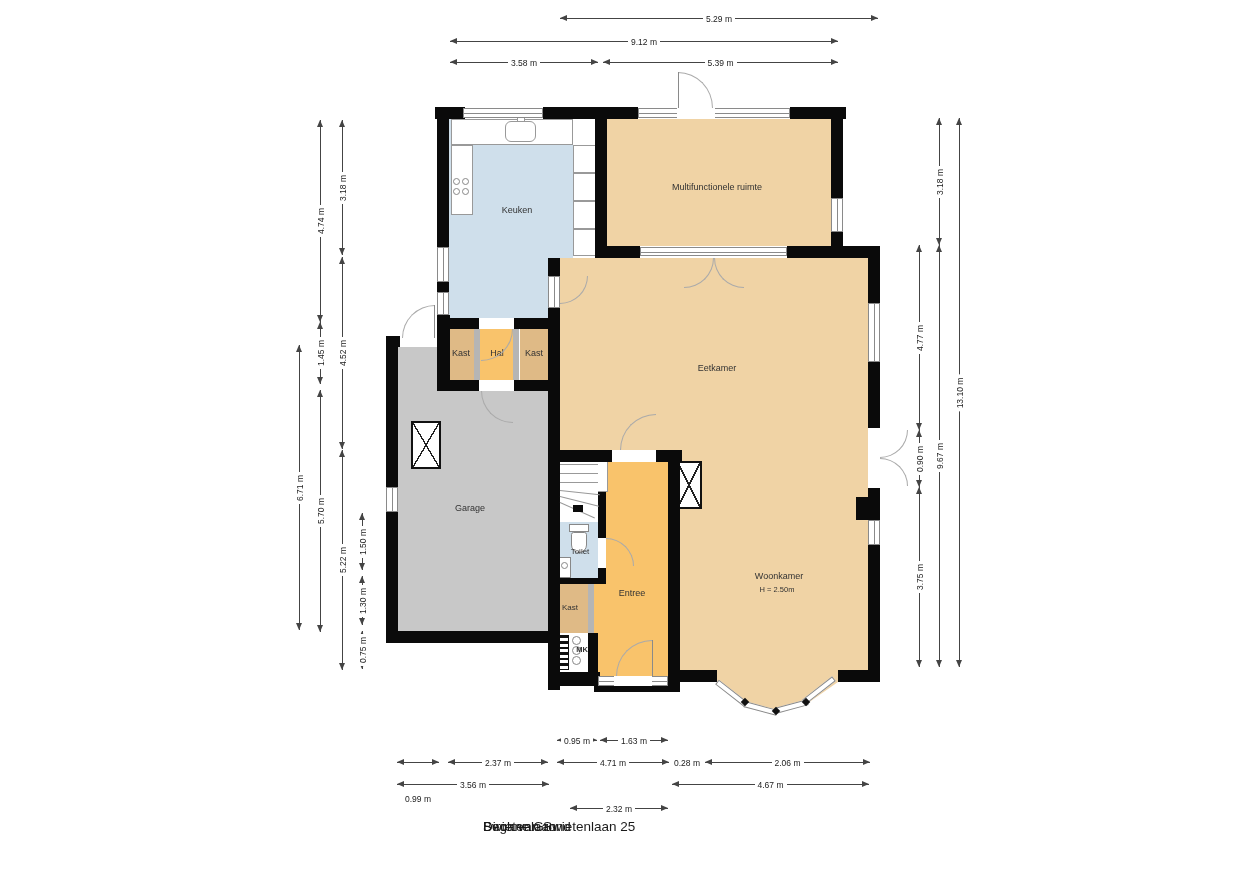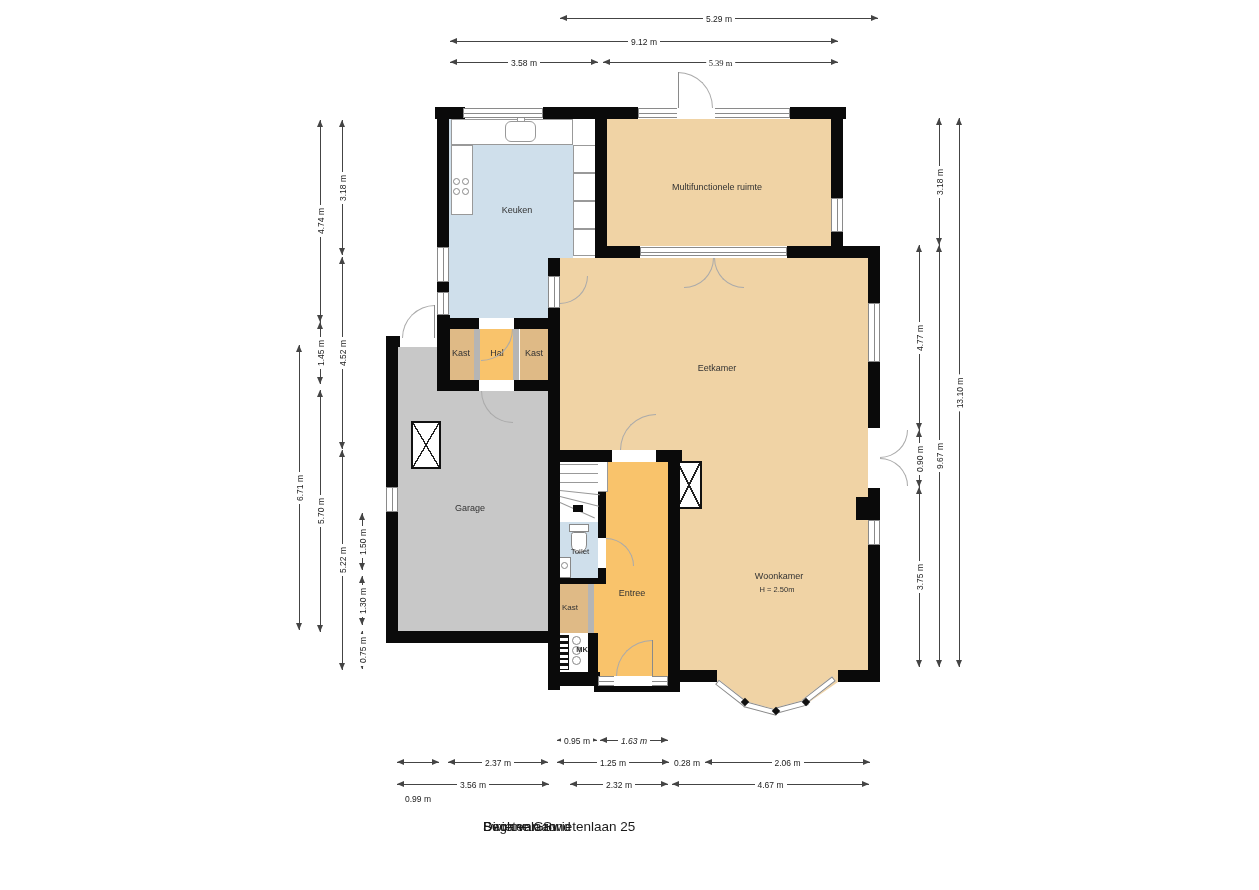--- a/index.html
+++ b/index.html
@@ -246,29 +246,29 @@
     <div class="dim dh" style="left: 450px; top: 58px; width: 148px;">
       <i class="ln" style="position:absolute"></i>
       <i class="a1" style="position:absolute"></i>
       <i class="a2" style="position:absolute"></i>
       <span class="lb" style="position: absolute;">3.58 m</span>
     </div>
     <div class="dim dh" style="left: 603px; top: 58px; width: 235px;">
       <i class="ln" style="position:absolute"></i>
       <i class="a1" style="position:absolute"></i>
       <i class="a2" style="position:absolute"></i>
-      <span class="lb" style="position: absolute; font-family: Liberation Serif, serif;">5.39 m</span>
+      <span class="lb" style="position: absolute;">5.39 m</span>
     </div>
     <div class="dim dh" style="left: 557px; top: 736px; width: 40px;">
       <i class="ln" style="position:absolute"></i>
       <i class="a1" style="position:absolute"></i>
       <i class="a2" style="position:absolute"></i>
       <span class="lb" style="position: absolute;">0.95 m</span>
     </div>
-    <div class="dim dh" style="left: 600px; top: 736px; width: 68px; font-style: italic;">
+    <div class="dim dh" style="left: 600px; top: 736px; width: 68px;">
       <i class="ln" style="position:absolute"></i>
       <i class="a1" style="position:absolute"></i>
       <i class="a2" style="position:absolute"></i>
       <span class="lb" style="position: absolute;">1.63 m</span>
     </div>
     <div class="dim dh" style="left: 397px; top: 758px; width: 42px;">
       <i class="ln" style="position:absolute"></i>
       <i class="a1" style="position:absolute"></i>
       <i class="a2" style="position:absolute"></i>
       <span class="lb" style="position: absolute; margin-top: 36px;">0.99 m</span>
@@ -276,41 +276,41 @@
     <div class="dim dh" style="left: 448px; top: 758px; width: 100px;">
       <i class="ln" style="position:absolute"></i>
       <i class="a1" style="position:absolute"></i>
       <i class="a2" style="position:absolute"></i>
       <span class="lb" style="position: absolute;">2.37 m</span>
     </div>
     <div class="dim dh" style="left: 557px; top: 758px; width: 112px;">
       <i class="ln" style="position:absolute"></i>
       <i class="a1" style="position:absolute"></i>
       <i class="a2" style="position:absolute"></i>
-      <span class="lb" style="position: absolute;">1.25 m</span>
+      <span class="lb" style="position: absolute;">4.71 m</span>
     </div>
     <div class="dim dh" style="left: 672px; top: 758px; width: 30px;">
       <i class="ln" style="position:absolute"></i>
       <i class="a1" style="position:absolute"></i>
       <i class="a2" style="position:absolute"></i>
       <span class="lb" style="position: absolute;">0.28 m</span>
     </div>
     <div class="dim dh" style="left: 705px; top: 758px; width: 165px;">
       <i class="ln" style="position:absolute"></i>
       <i class="a1" style="position:absolute"></i>
       <i class="a2" style="position:absolute"></i>
       <span class="lb" style="position: absolute;">2.06 m</span>
     </div>
     <div class="dim dh" style="left: 397px; top: 780px; width: 152px;">
       <i class="ln" style="position:absolute"></i>
       <i class="a1" style="position:absolute"></i>
       <i class="a2" style="position:absolute"></i>
       <span class="lb" style="position: absolute;">3.56 m</span>
     </div>
-    <div class="dim dh" style="left: 570px; top: 780px; width: 98px;">
+    <div class="dim dh" style="left: 570px; top: 804px; width: 98px;">
       <i class="ln" style="position:absolute"></i>
       <i class="a1" style="position:absolute"></i>
       <i class="a2" style="position:absolute"></i>
       <span class="lb" style="position: absolute;">2.32 m</span>
     </div>
     <div class="dim dh" style="left: 672px; top: 780px; width: 197px;">
       <i class="ln" style="position:absolute"></i>
       <i class="a1" style="position:absolute"></i>
       <i class="a2" style="position:absolute"></i>
       <span class="lb" style="position: absolute;">4.67 m</span>

